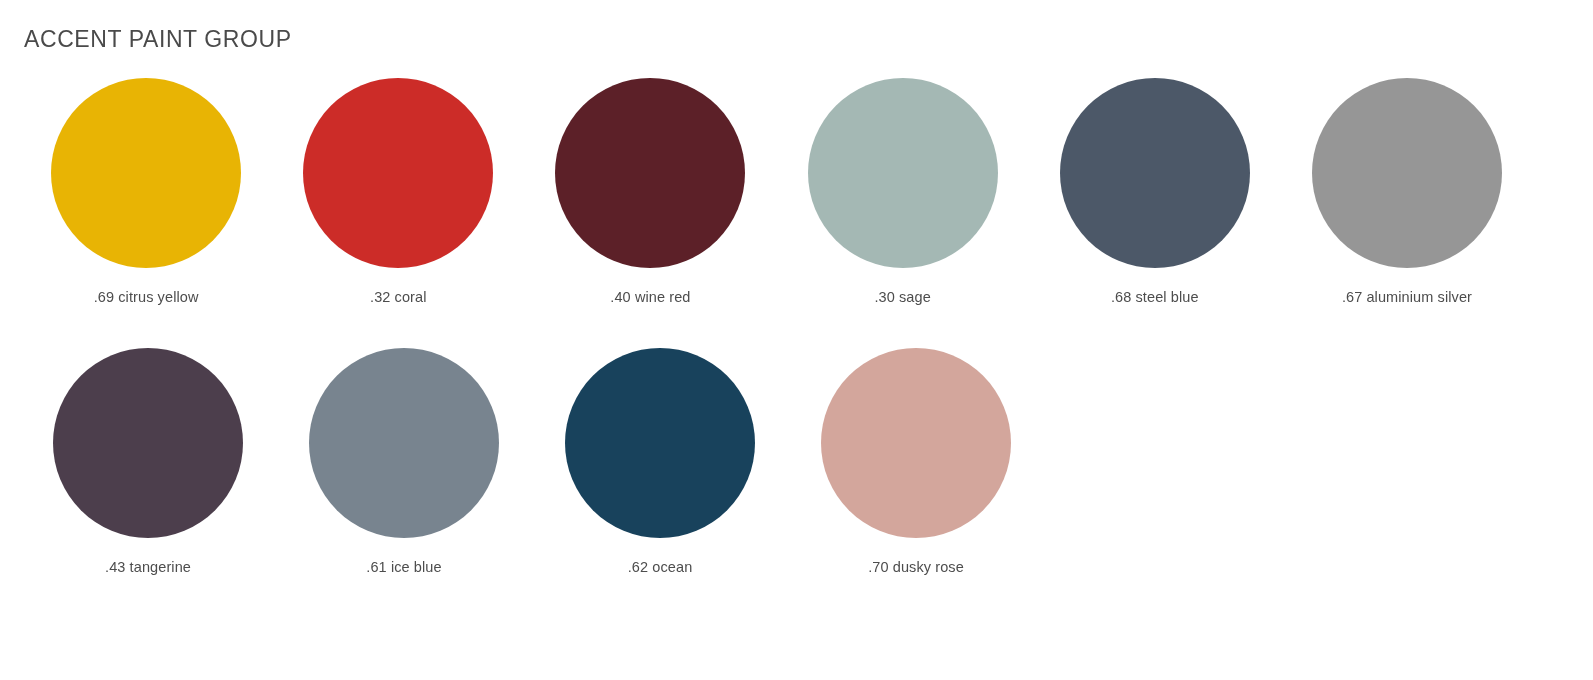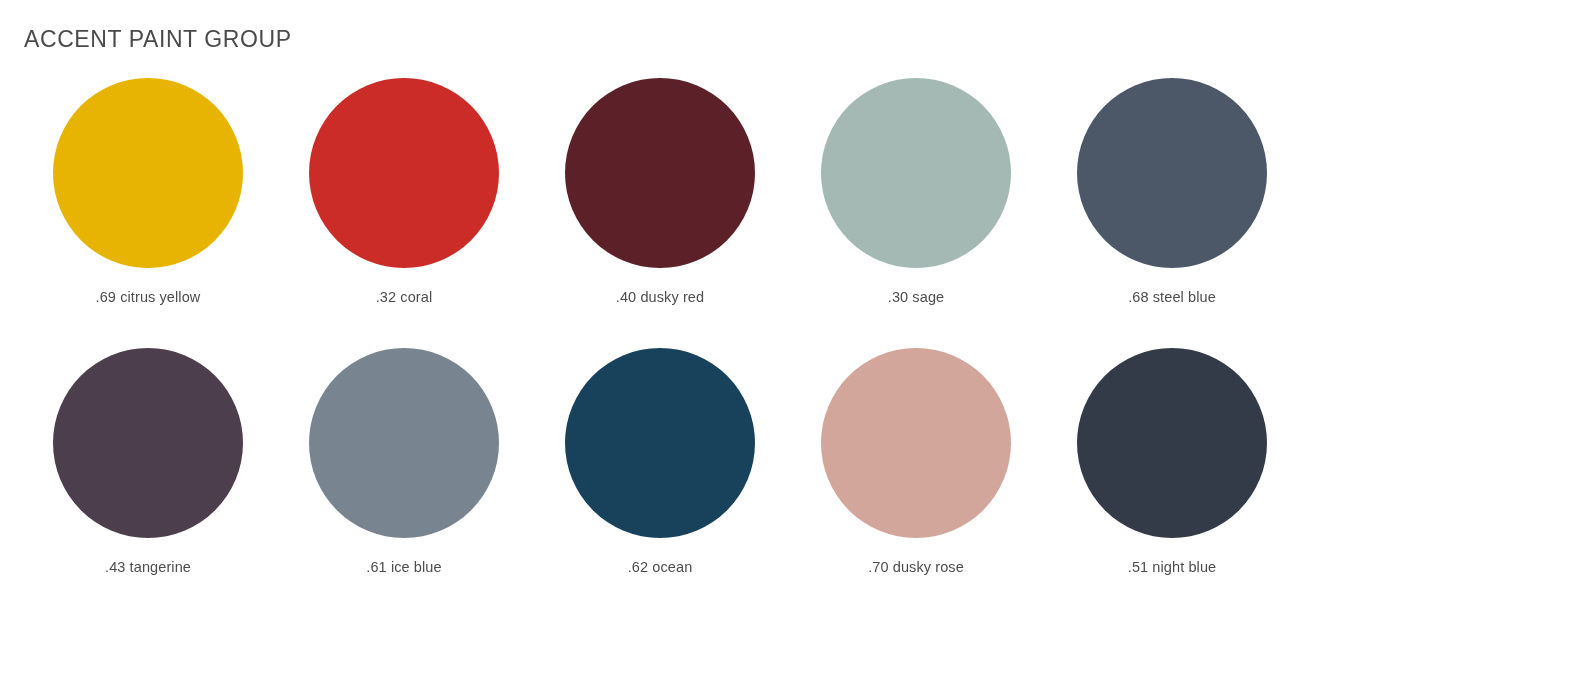--- a/index.html
+++ b/index.html
@@ -82,49 +82,49 @@
       <div class="swatch-cell">
         <div class="swatch-dot" style="background: rgb(232, 180, 4);"></div>
         <div class="swatch-label">.69 citrus yellow</div>
       </div>
       <div class="swatch-cell">
         <div class="swatch-dot" style="background: rgb(204, 44, 40);"></div>
         <div class="swatch-label">.32 coral</div>
       </div>
       <div class="swatch-cell">
         <div class="swatch-dot" style="background: rgb(92, 32, 40);"></div>
-        <div class="swatch-label">.40 dusky red</div>
+        <div class="swatch-label">.40 wine red</div>
       </div>
       <div class="swatch-cell">
         <div class="swatch-dot" style="background: rgb(164, 184, 180);"></div>
         <div class="swatch-label">.30 sage</div>
       </div>
       <div class="swatch-cell">
         <div class="swatch-dot" style="background: rgb(76, 88, 104);"></div>
         <div class="swatch-label">.68 steel blue</div>
+      </div>
+      <div class="swatch-cell">
+        <div class="swatch-dot" style="background: rgb(150, 150, 150);"></div>
+        <div class="swatch-label">.67 aluminium silver</div>
       </div>
     </div>
 
     <div class="swatch-row">
       <div class="swatch-cell">
         <div class="swatch-dot" style="background: rgb(76, 62, 76);"></div>
         <div class="swatch-label">.43 tangerine</div>
       </div>
       <div class="swatch-cell">
         <div class="swatch-dot" style="background: rgb(120, 132, 143);"></div>
         <div class="swatch-label">.61 ice blue</div>
       </div>
       <div class="swatch-cell">
         <div class="swatch-dot" style="background: rgb(24, 66, 92);"></div>
         <div class="swatch-label">.62 ocean</div>
       </div>
       <div class="swatch-cell">
         <div class="swatch-dot" style="background: rgb(211, 166, 156);"></div>
         <div class="swatch-label">.70 dusky rose</div>
       </div>
-      <div class="swatch-cell">
-        <div class="swatch-dot" style="background: rgb(51, 58, 72);"></div>
-        <div class="swatch-label">.51 night blue</div>
-      </div>
     </div>
 
   </div>
 </div>
 
 </body></html>

